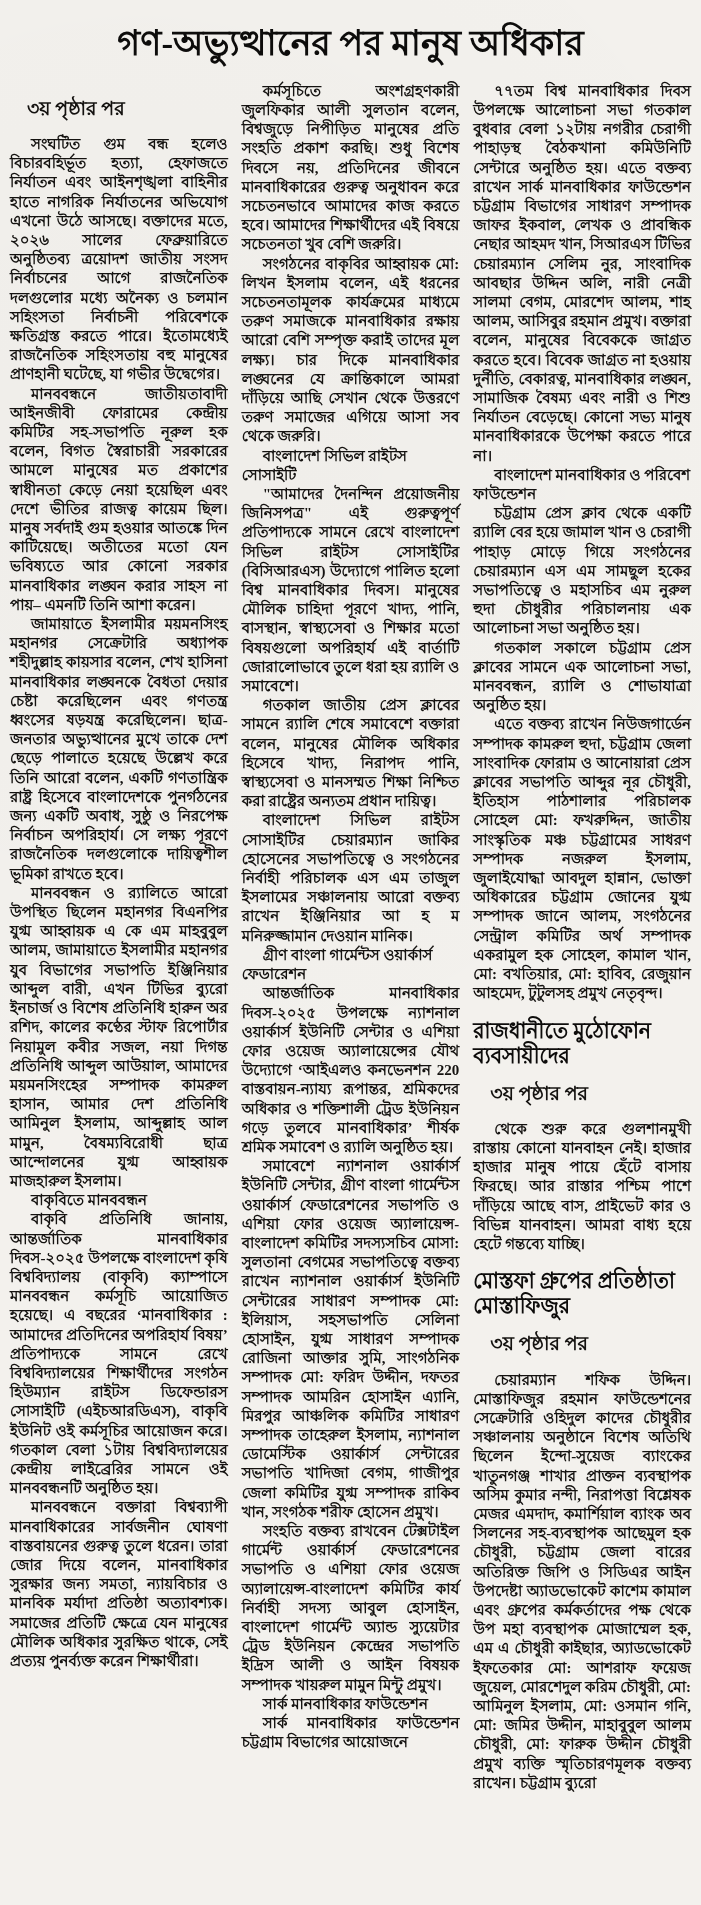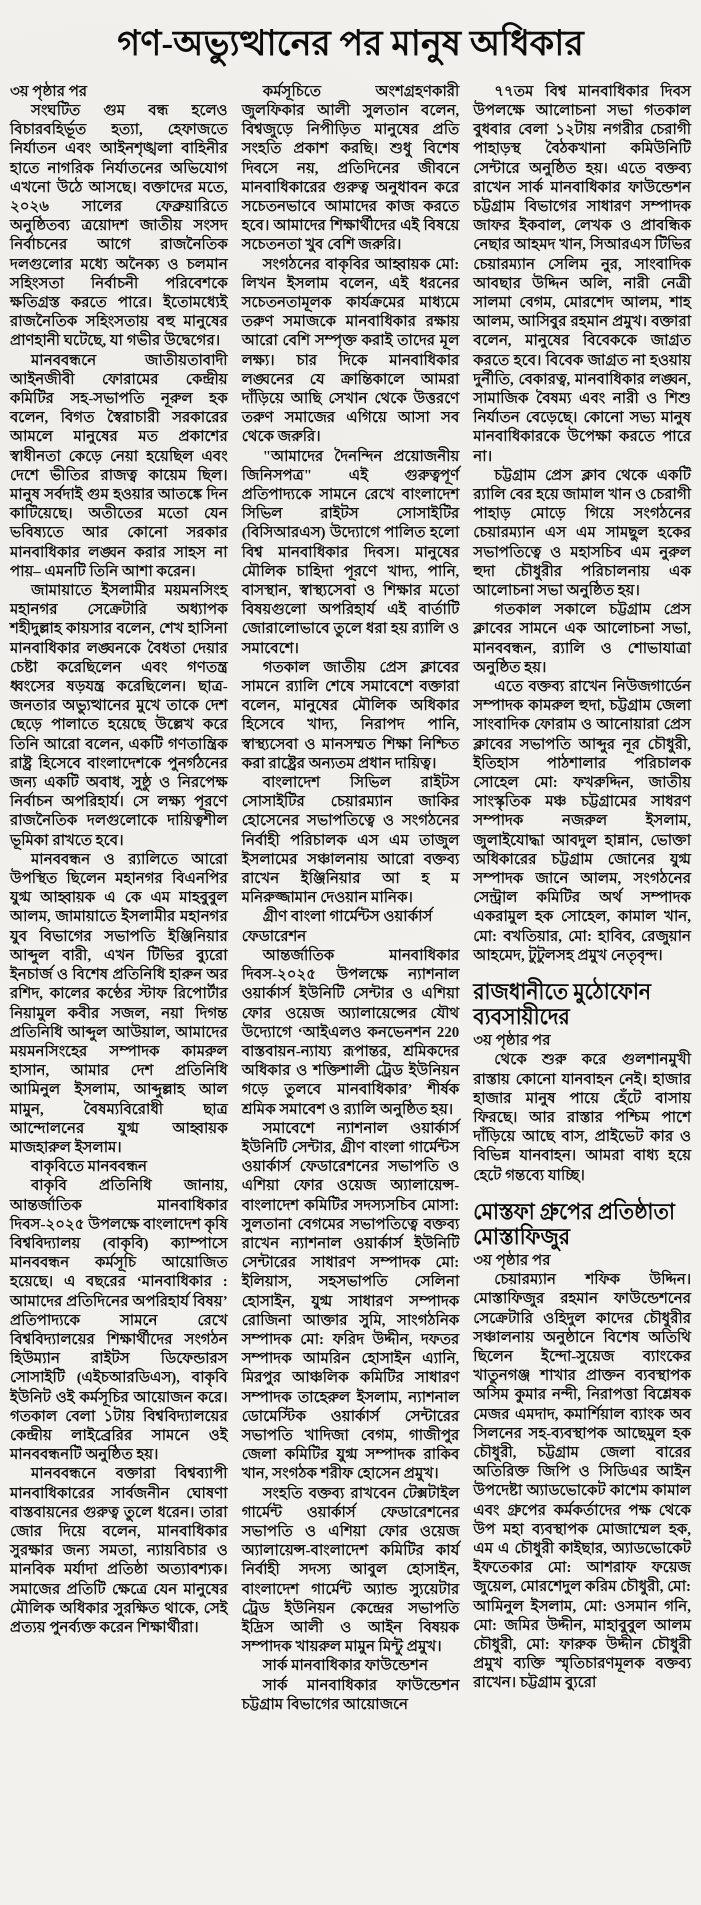--- a/index.html
+++ b/index.html
@@ -32,23 +32,23 @@
     gap:14px;
     align-items:flex-start;
   }
   .col{
     flex:1 1 0;
     min-width:0;
     font-size:15px;
     line-height:19.2px;
   }
   .blk-lead{
-    margin:0;
+    margin:17px;
     font-weight:bold;
-    font-size:15px;
+    font-size:19px;
     text-indent:0;
   }
   .blk-para{
     margin:0;
     text-align:justify;
     text-indent:1.4em;
     word-break:break-word;
     font-weight:bold;
   }
   .blk-subhead{
@@ -84,32 +84,34 @@
         <p class="blk-para">মানববন্ধনে জাতীয়তাবাদী আইনজীবী ফোরামের কেন্দ্রীয় কমিটির সহ-সভাপতি নূরুল হক বলেন, বিগত স্বৈরাচারী সরকারের আমলে মানুষের মত প্রকাশের স্বাধীনতা কেড়ে নেয়া হয়েছিল এবং দেশে ভীতির রাজত্ব কায়েম ছিল। মানুষ সর্বদাই গুম হওয়ার আতঙ্কে দিন কাটিয়েছে। অতীতের মতো যেন ভবিষ্যতে আর কোনো সরকার মানবাধিকার লঙ্ঘন করার সাহস না পায়– এমনটি তিনি আশা করেন।</p>
         <p class="blk-para">জামায়াতে ইসলামীর ময়মনসিংহ মহানগর সেক্রেটারি অধ্যাপক শহীদুল্লাহ কায়সার বলেন, শেখ হাসিনা মানবাধিকার লঙ্ঘনকে বৈধতা দেয়ার চেষ্টা করেছিলেন এবং গণতন্ত্র ধ্বংসের ষড়যন্ত্র করেছিলেন। ছাত্র-জনতার অভ্যুত্থানের মুখে তাকে দেশ ছেড়ে পালাতে হয়েছে উল্লেখ করে তিনি আরো বলেন, একটি গণতান্ত্রিক রাষ্ট্র হিসেবে বাংলাদেশকে পুনর্গঠনের জন্য একটি অবাধ, সুষ্ঠু ও নিরপেক্ষ নির্বাচন অপরিহার্য। সে লক্ষ্য পূরণে রাজনৈতিক দলগুলোকে দায়িত্বশীল ভূমিকা রাখতে হবে।</p>
         <p class="blk-para">মানববন্ধন ও র‍্যালিতে আরো উপস্থিত ছিলেন মহানগর বিএনপির যুগ্ম আহ্বায়ক এ কে এম মাহবুবুল আলম, জামায়াতে ইসলামীর মহানগর যুব বিভাগের সভাপতি ইঞ্জিনিয়ার আব্দুল বারী, এখন টিভির ব্যুরো ইনচার্জ ও বিশেষ প্রতিনিধি হারুন অর রশিদ, কালের কণ্ঠের স্টাফ রিপোর্টার নিয়ামুল কবীর সজল, নয়া দিগন্ত প্রতিনিধি আব্দুল আউয়াল, আমাদের ময়মনসিংহের সম্পাদক কামরুল হাসান, আমার দেশ প্রতিনিধি আমিনুল ইসলাম, আব্দুল্লাহ আল মামুন, বৈষম্যবিরোধী ছাত্র আন্দোলনের যুগ্ম আহ্বায়ক মাজহারুল ইসলাম।</p>
         <h3 class="blk-subhead">বাকৃবিতে মানববন্ধন</h3>
         <p class="blk-para">বাকৃবি প্রতিনিধি জানায়, আন্তর্জাতিক মানবাধিকার দিবস-২০২৫ উপলক্ষে বাংলাদেশ কৃষি বিশ্ববিদ্যালয় (বাকৃবি) ক্যাম্পাসে মানববন্ধন কর্মসূচি আয়োজিত হয়েছে। এ বছরের ‘মানবাধিকার : আমাদের প্রতিদিনের অপরিহার্য বিষয়’ প্রতিপাদ্যকে সামনে রেখে বিশ্ববিদ্যালয়ের শিক্ষার্থীদের সংগঠন হিউম্যান রাইটস ডিফেন্ডারস সোসাইটি (এইচআরডিএস), বাকৃবি ইউনিট ওই কর্মসূচির আয়োজন করে। গতকাল বেলা ১টায় বিশ্ববিদ্যালয়ের কেন্দ্রীয় লাইব্রেরির সামনে ওই মানববন্ধনটি অনুষ্ঠিত হয়।</p>
         <p class="blk-para">মানববন্ধনে বক্তারা বিশ্বব্যাপী মানবাধিকারের সার্বজনীন ঘোষণা বাস্তবায়নের গুরুত্ব তুলে ধরেন। তারা জোর দিয়ে বলেন, মানবাধিকার সুরক্ষার জন্য সমতা, ন্যায়বিচার ও মানবিক মর্যাদা প্রতিষ্ঠা অত্যাবশ্যক। সমাজের প্রতিটি ক্ষেত্রে যেন মানুষের মৌলিক অধিকার সুরক্ষিত থাকে, সেই প্রত্যয় পুনর্ব্যক্ত করেন শিক্ষার্থীরা।</p>
       </div>
     <div class="col">
         <p class="blk-para">কর্মসূচিতে অংশগ্রহণকারী জুলফিকার আলী সুলতান বলেন, বিশ্বজুড়ে নিপীড়িত মানুষের প্রতি সংহতি প্রকাশ করছি। শুধু বিশেষ দিবসে নয়, প্রতিদিনের জীবনে মানবাধিকারের গুরুত্ব অনুধাবন করে সচেতনভাবে আমাদের কাজ করতে হবে। আমাদের শিক্ষার্থীদের এই বিষয়ে সচেতনতা খুব বেশি জরুরি।</p>
         <p class="blk-para">সংগঠনের বাকৃবির আহ্বায়ক মো: লিখন ইসলাম বলেন, এই ধরনের সচেতনতামূলক কার্যক্রমের মাধ্যমে তরুণ সমাজকে মানবাধিকার রক্ষায় আরো বেশি সম্পৃক্ত করাই তাদের মূল লক্ষ্য। চার দিকে মানবাধিকার লঙ্ঘনের যে ক্রান্তিকালে আমরা দাঁড়িয়ে আছি সেখান থেকে উত্তরণে তরুণ সমাজের এগিয়ে আসা সব থেকে জরুরি।</p>
+        <h3 class="blk-subhead">বাংলাদেশ সিভিল রাইটস সোসাইটি</h3>
         <p class="blk-para">"আমাদের দৈনন্দিন প্রয়োজনীয় জিনিসপত্র" এই গুরুত্বপূর্ণ প্রতিপাদ্যকে সামনে রেখে বাংলাদেশ সিভিল রাইটস সোসাইটির (বিসিআরএস) উদ্যোগে পালিত হলো বিশ্ব মানবাধিকার দিবস। মানুষের মৌলিক চাহিদা পূরণে খাদ্য, পানি, বাসস্থান, স্বাস্থ্যসেবা ও শিক্ষার মতো বিষয়গুলো অপরিহার্য এই বার্তাটি জোরালোভাবে তুলে ধরা হয় র‍্যালি ও সমাবেশে।</p>
         <p class="blk-para">গতকাল জাতীয় প্রেস ক্লাবের সামনে র‍্যালি শেষে সমাবেশে বক্তারা বলেন, মানুষের মৌলিক অধিকার হিসেবে খাদ্য, নিরাপদ পানি, স্বাস্থ্যসেবা ও মানসম্মত শিক্ষা নিশ্চিত করা রাষ্ট্রের অন্যতম প্রধান দায়িত্ব।</p>
         <p class="blk-para">বাংলাদেশ সিভিল রাইটস সোসাইটির চেয়ারম্যান জাকির হোসেনের সভাপতিত্বে ও সংগঠনের নির্বাহী পরিচালক এস এম তাজুল ইসলামের সঞ্চালনায় আরো বক্তব্য রাখেন ইঞ্জিনিয়ার আ হ ম মনিরুজ্জামান দেওয়ান মানিক।</p>
         <h3 class="blk-subhead">গ্রীণ বাংলা গার্মেন্টস ওয়ার্কার্স ফেডারেশন</h3>
         <p class="blk-para">আন্তর্জাতিক মানবাধিকার দিবস-২০২৫ উপলক্ষে ন্যাশনাল ওয়ার্কার্স ইউনিটি সেন্টার ও এশিয়া ফোর ওয়েজ অ্যালায়েন্সের যৌথ উদ্যোগে ‘আইএলও কনভেনশন 220 বাস্তবায়ন-ন্যায্য রূপান্তর, শ্রমিকদের অধিকার ও শক্তিশালী ট্রেড ইউনিয়ন গড়ে তুলবে মানবাধিকার’ শীর্ষক শ্রমিক সমাবেশ ও র‍্যালি অনুষ্ঠিত হয়।</p>
         <p class="blk-para">সমাবেশে ন্যাশনাল ওয়ার্কার্স ইউনিটি সেন্টার, গ্রীণ বাংলা গার্মেন্টস ওয়ার্কার্স ফেডারেশনের সভাপতি ও এশিয়া ফোর ওয়েজ অ্যালায়েন্স-বাংলাদেশ কমিটির সদস্যসচিব মোসা: সুলতানা বেগমের সভাপতিত্বে বক্তব্য রাখেন ন্যাশনাল ওয়ার্কার্স ইউনিটি সেন্টারের সাধারণ সম্পাদক মো: ইলিয়াস, সহসভাপতি সেলিনা হোসাইন, যুগ্ম সাধারণ সম্পাদক রোজিনা আক্তার সুমি, সাংগঠনিক সম্পাদক মো: ফরিদ উদ্দীন, দফতর সম্পাদক আমরিন হোসাইন এ্যানি, মিরপুর আঞ্চলিক কমিটির সাধারণ সম্পাদক তাহেরুল ইসলাম, ন্যাশনাল ডোমেস্টিক ওয়ার্কার্স সেন্টারের সভাপতি খাদিজা বেগম, গাজীপুর জেলা কমিটির যুগ্ম সম্পাদক রাকিব খান, সংগঠক শরীফ হোসেন প্রমুখ।</p>
         <p class="blk-para">সংহতি বক্তব্য রাখবেন টেক্সটাইল গার্মেন্ট ওয়ার্কার্স ফেডারেশনের সভাপতি ও এশিয়া ফোর ওয়েজ অ্যালায়েন্স-বাংলাদেশ কমিটির কার্য নির্বাহী সদস্য আবুল হোসাইন, বাংলাদেশ গার্মেন্ট অ্যান্ড স্যুয়েটার ট্রেড ইউনিয়ন কেন্দ্রের সভাপতি ইদ্রিস আলী ও আইন বিষয়ক সম্পাদক খায়রুল মামুন মিন্টু প্রমুখ।</p>
         <h3 class="blk-subhead">সার্ক মানবাধিকার ফাউন্ডেশন</h3>
         <p class="blk-para">সার্ক মানবাধিকার ফাউন্ডেশন চট্টগ্রাম বিভাগের আয়োজনে</p>
       </div>
     <div class="col">
         <p class="blk-para">৭৭তম বিশ্ব মানবাধিকার দিবস উপলক্ষে আলোচনা সভা গতকাল বুধবার বেলা ১২টায় নগরীর চেরাগী পাহাড়স্থ বৈঠকখানা কমিউনিটি সেন্টারে অনুষ্ঠিত হয়। এতে বক্তব্য রাখেন সার্ক মানবাধিকার ফাউন্ডেশন চট্টগ্রাম বিভাগের সাধারণ সম্পাদক জাফর ইকবাল, লেখক ও প্রাবন্ধিক নেছার আহমদ খান, সিআরএস টিভির চেয়ারম্যান সেলিম নুর, সাংবাদিক আবছার উদ্দিন অলি, নারী নেত্রী সালমা বেগম, মোরশেদ আলম, শাহ আলম, আসিবুর রহমান প্রমুখ। বক্তারা বলেন, মানুষের বিবেককে জাগ্রত করতে হবে। বিবেক জাগ্রত না হওয়ায় দুর্নীতি, বেকারত্ব, মানবাধিকার লঙ্ঘন, সামাজিক বৈষম্য এবং নারী ও শিশু নির্যাতন বেড়েছে। কোনো সভ্য মানুষ মানবাধিকারকে উপেক্ষা করতে পারে না।</p>
+        <h3 class="blk-subhead">বাংলাদেশ মানবাধিকার ও পরিবেশ ফাউন্ডেশন</h3>
         <p class="blk-para">চট্টগ্রাম প্রেস ক্লাব থেকে একটি র‍্যালি বের হয়ে জামাল খান ও চেরাগী পাহাড় মোড়ে গিয়ে সংগঠনের চেয়ারম্যান এস এম সামছুল হকের সভাপতিত্বে ও মহাসচিব এম নুরুল হুদা চৌধুরীর পরিচালনায় এক আলোচনা সভা অনুষ্ঠিত হয়।</p>
         <p class="blk-para">গতকাল সকালে চট্টগ্রাম প্রেস ক্লাবের সামনে এক আলোচনা সভা, মানববন্ধন, র‍্যালি ও শোভাযাত্রা অনুষ্ঠিত হয়।</p>
         <p class="blk-para">এতে বক্তব্য রাখেন নিউজগার্ডেন সম্পাদক কামরুল হুদা, চট্টগ্রাম জেলা সাংবাদিক ফোরাম ও আনোয়ারা প্রেস ক্লাবের সভাপতি আব্দুর নূর চৌধুরী, ইতিহাস পাঠশালার পরিচালক সোহেল মো: ফখরুদ্দিন, জাতীয় সাংস্কৃতিক মঞ্চ চট্টগ্রামের সাধরণ সম্পাদক নজরুল ইসলাম, জুলাইযোদ্ধা আবদুল হান্নান, ভোক্তা অধিকারের চট্টগ্রাম জোনের যুগ্ম সম্পাদক জানে আলম, সংগঠনের সেন্ট্রাল কমিটির অর্থ সম্পাদক একরামুল হক সোহেল, কামাল খান, মো: বখতিয়ার, মো: হাবিব, রেজুয়ান আহমেদ, টুটুলসহ প্রমুখ নেতৃবৃন্দ।</p>
         <h2 class="blk-headline2">রাজধানীতে মুঠোফোন ব্যবসায়ীদের</h2>
         <p class="blk-lead">৩য় পৃষ্ঠার পর</p>
         <p class="blk-para">থেকে শুরু করে গুলশানমুখী রাস্তায় কোনো যানবাহন নেই। হাজার হাজার মানুষ পায়ে হেঁটে বাসায় ফিরছে। আর রাস্তার পশ্চিম পাশে দাঁড়িয়ে আছে বাস, প্রাইভেট কার ও বিভিন্ন যানবাহন। আমরা বাধ্য হয়ে হেটে গন্তব্যে যাচ্ছি।</p>
         <h2 class="blk-headline2">মোস্তফা গ্রুপের প্রতিষ্ঠাতা মোস্তাফিজুর</h2>
         <p class="blk-lead">৩য় পৃষ্ঠার পর</p>
         <p class="blk-para">চেয়ারম্যান শফিক উদ্দিন। মোস্তাফিজুর রহমান ফাউন্ডেশনের সেক্রেটারি ওহিদুল কাদের চৌধুরীর সঞ্চালনায় অনুষ্ঠানে বিশেষ অতিথি ছিলেন ইন্দো-সুয়েজ ব্যাংকের খাতুনগঞ্জ শাখার প্রাক্তন ব্যবস্থাপক অসিম কুমার নন্দী, নিরাপত্তা বিশ্লেষক মেজর এমদাদ, কমার্শিয়াল ব্যাংক অব সিলনের সহ-ব্যবস্থাপক আছেমুল হক চৌধুরী, চট্টগ্রাম জেলা বারের অতিরিক্ত জিপি ও সিডিএর আইন উপদেষ্টা অ্যাডভোকেট কাশেম কামাল এবং গ্রুপের কর্মকর্তাদের পক্ষ থেকে উপ মহা ব্যবস্থাপক মোজাম্মেল হক, এম এ চৌধুরী কাইছার, অ্যাডভোকেট ইফতেকার মো: আশরাফ ফয়েজ জুয়েল, মোরশেদুল করিম চৌধুরী, মো: আমিনুল ইসলাম, মো: ওসমান গনি, মো: জমির উদ্দীন, মাহাবুবুল আলম চৌধুরী, মো: ফারুক উদ্দীন চৌধুরী প্রমুখ ব্যক্তি স্মৃতিচারণমূলক বক্তব্য রাখেন। চট্টগ্রাম ব্যুরো</p>
       </div>

